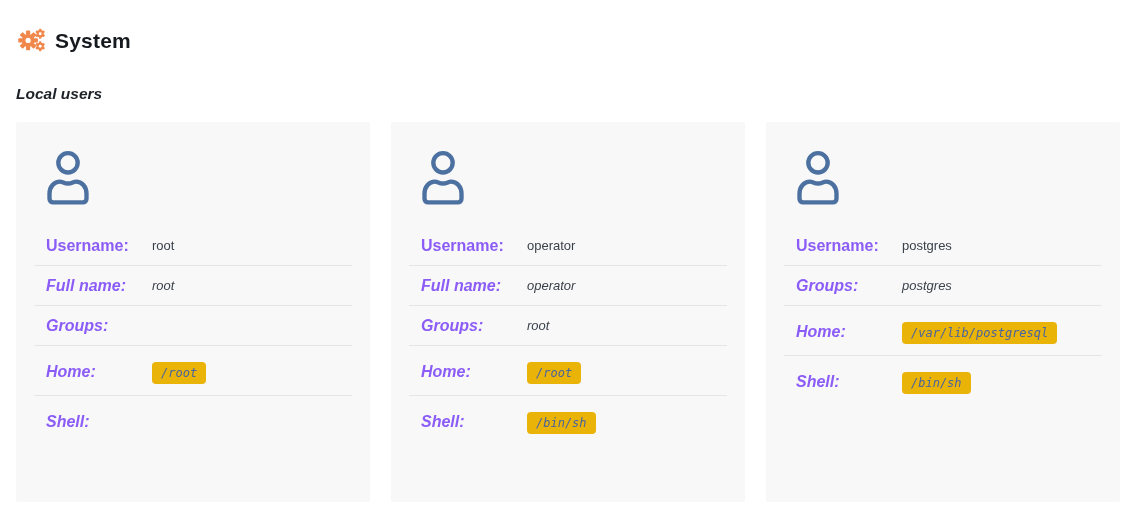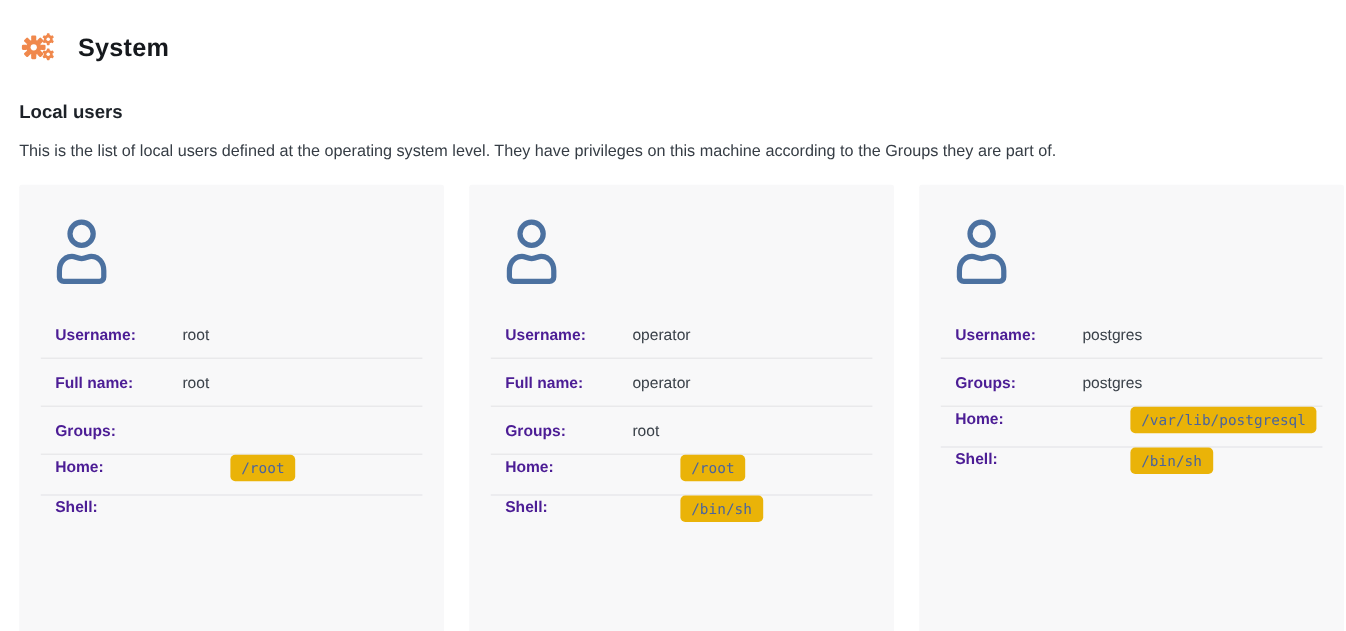--- a/index.html
+++ b/index.html
@@ -8,35 +8,36 @@
     width: 1122px;
     height: 526px;
     overflow: hidden;
     background: #ffffff;
     font-family: "Liberation Sans", sans-serif;
     color: #363d45;
   }
   .page { padding: 26px 16px 0 16px; }
 
   
-  .page-header { display: flex; align-items: center; gap: 19px; height: 30px; }
+  .page-header { display: flex; align-items: center; gap: 9px; height: 30px; }
   .gears-icon { color: #f0884c; flex: 0 0 auto; }
   .page-title {
     font-size: 21px;
     font-weight: 700;
     color: #16191d;
     letter-spacing: 0.2px;
   }
 
   
   .section-title {
     margin-top: 29px;
     font-size: 15.5px;
     font-weight: 700;
     color: #1d2228;
+    font-style: italic;
   }
   .section-description {
     margin-top: 13px;
     font-size: 13.5px;
     line-height: 19px;
     color: #363d45;
   }
 
   
   .cards { display: flex; gap: 21px; margin-top: 19px; }
@@ -50,37 +51,37 @@
     height: 380px;
   }
   .user-icon { color: #4c71a0; margin-left: 12px; margin-bottom: 17px; }
 
   .rows { display: flex; flex-direction: column; }
   .row {
     display: flex;
     align-items: flex-start;
     padding: 10px 0 10px 12px;
   }
-  .row + .row { border-top: 1px solid #e5e5e8; }
+  .row + .row { border-top: 1px solid #e5e5e8; font-style: italic; }
   .row-label {
     width: 106px;
     flex: 0 0 106px;
-    font-size: 13px;
+    font-size: 16px;
     font-weight: 700;
-    color: #4c1d95;
+    color: #8b5cf6;
     line-height: 19px;
   }
   .row-value {
     flex: 1;
     font-size: 13px;
     color: #3a4149;
     line-height: 19px;
     word-wrap: break-word;
   }
-  .row.has-code { padding-top: 0; padding-bottom: 11px; gap: 40px; }
+  .row.has-code { padding-top: 16px; padding-bottom: 11px; }
   .code-badge {
     display: inline-block;
     font-family: "DejaVu Sans Mono", "Liberation Mono", monospace;
     font-size: 12px;
     line-height: 14px;
     color: #4a649e;
     background: #eab308;
     padding: 4px 9px;
     border-radius: 4px;
   }
@@ -131,21 +132,20 @@
           </g>
         </g>
       </svg>
     </span>
     <span class="page-title">System</span>
   </div>
 
   <div class="section-title">Local users</div>
 
   <div class="section-description">
-    <div>This is the list of local users defined at the operating system level. They have privileges on this machine according to the Groups they are part of.</div>
   </div>
 
   <div class="cards" id="cards">
   <div class="card">
     <div class="user-icon">
       <svg width="44" height="55" viewBox="0 0 46 58" aria-hidden="true">
         <g fill="none" stroke="currentColor" stroke-width="4.6" stroke-linejoin="round">
           <circle cx="23" cy="13.5" r="10.2"></circle>
           <path d="M3.5 51.5 V46 C3.5 38.5 8.5 33.3 14.5 33.3 C17.5 33.3 18.8 35.3 23 35.3 C27.2 35.3 28.5 33.3 31.5 33.3 C37.5 33.3 42.5 38.5 42.5 46 V51.5 C42.5 53.7 40.9 55.3 38.7 55.3 H7.3 C5.1 55.3 3.5 53.7 3.5 51.5 Z"></path>
         </g>

